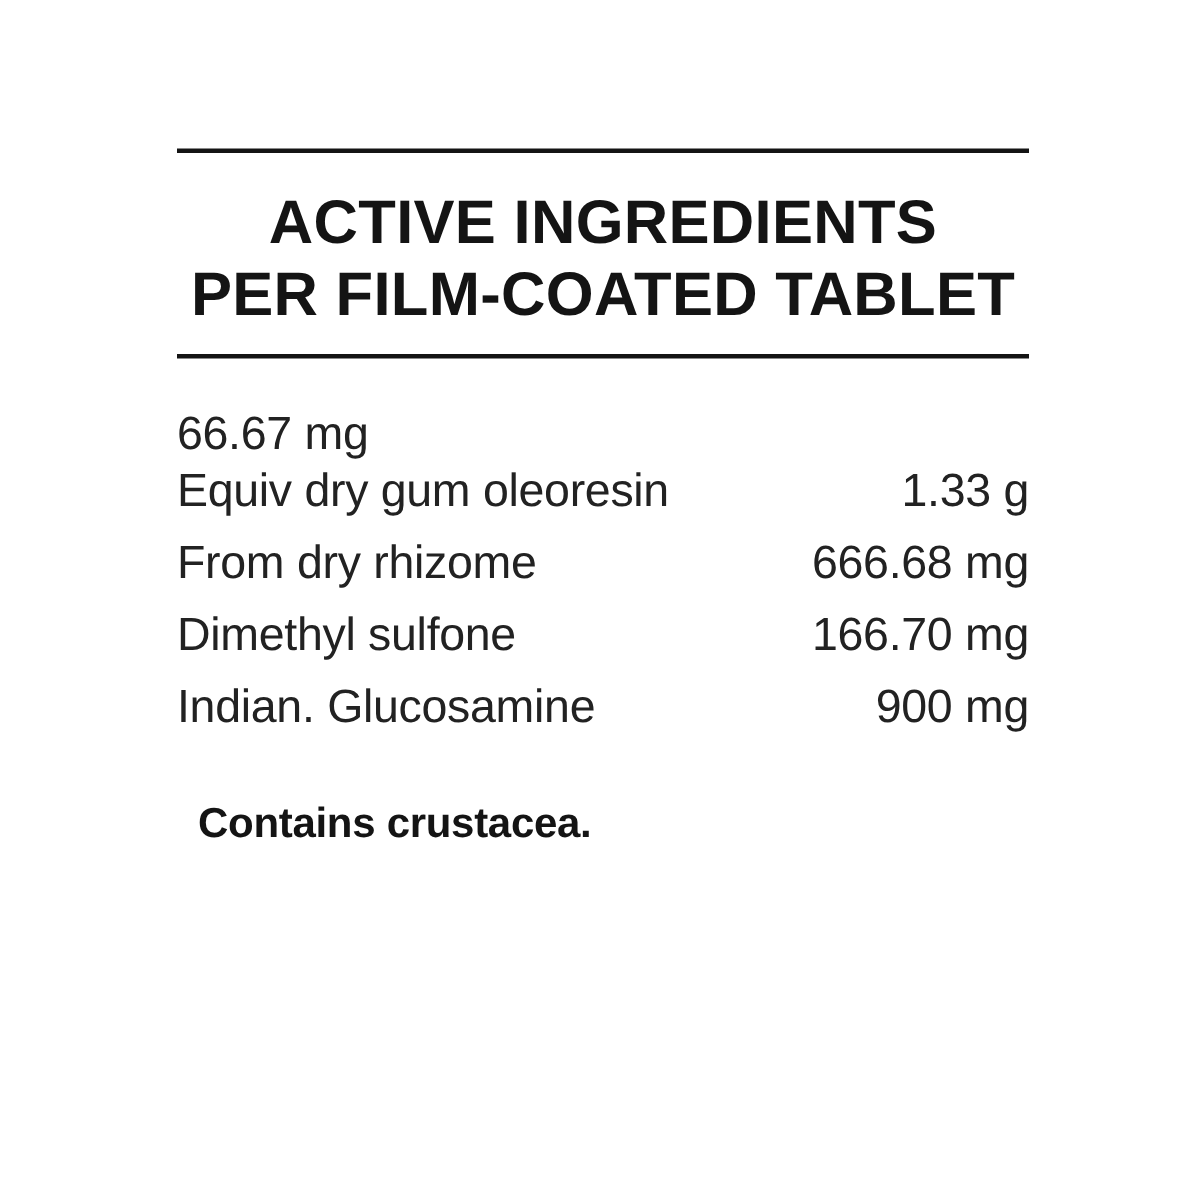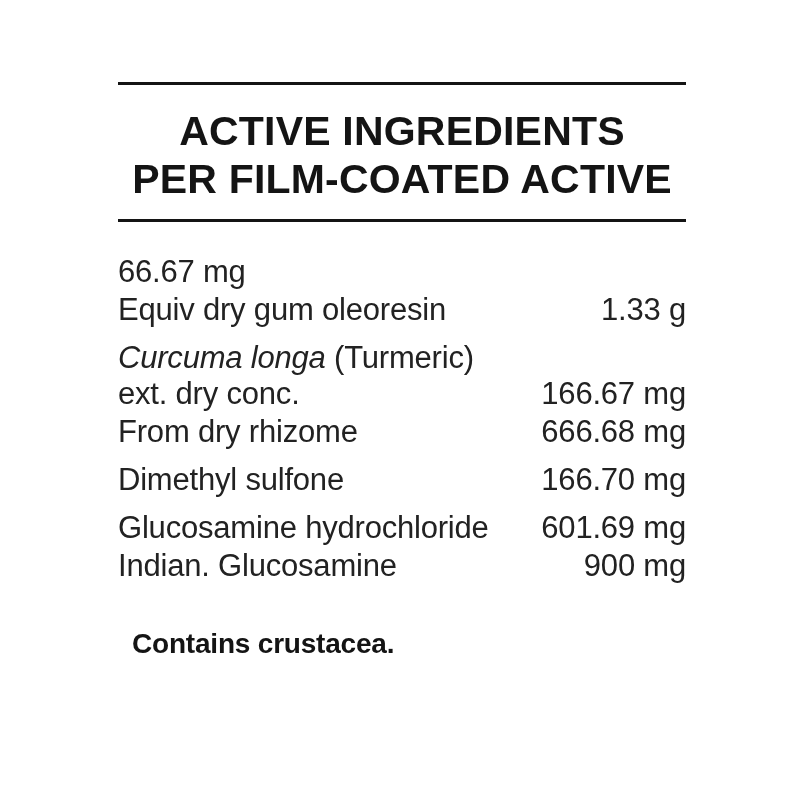--- a/index.html
+++ b/index.html
@@ -12,21 +12,21 @@
   html,body{margin:0;padding:0;}
   body{
     width:800px;height:800px;
     background:var(--bg);
     position:relative;
     font-family:"Liberation Sans", sans-serif;
     color:var(--text);
   }
   .label{
     position:absolute;
-    left:118px; top:82px;
+    left:118px; top:99px;
     width:568px;
   }
   .rule{
     height:3px;
     background:var(--rule);
   }
   .panel-title{
     margin:22px 0 0;
     text-align:center;
     font-size:41px;
@@ -73,63 +73,52 @@
 </style>
 </head>
 <body>
 
 <div class="label">
 
   <div class="rule"></div>
 
   <h1 class="panel-title">
     <span>ACTIVE INGREDIENTS</span><br>
-    <span>PER FILM-COATED ACTIVE</span>
+    <span>PER FILM-COATED TABLET</span>
   </h1>
 
   <div class="rule mid"></div>
 
   <div class="rows">
 
     <div class="block">
       <div class="row main">
         <div class="amount">66.67 mg</div>
       </div>
       <div class="row sub">
         <div class="name">Equiv dry gum oleoresin</div>
         <div class="amount">1.33 g</div>
       </div>
     </div>
 
     <div class="block">
-      <div class="row main">
-        <div class="name">
-          <span class="line"><em>Curcuma longa</em><span> (Turmeric)</span></span>
-          <span class="line">ext. dry conc.</span>
-        </div>
-        <div class="amount">166.67 mg</div>
-      </div>
       <div class="row sub">
         <div class="name">From dry rhizome</div>
         <div class="amount">666.68 mg</div>
       </div>
     </div>
 
     <div class="block">
       <div class="row main">
         <div class="name">Dimethyl sulfone</div>
         <div class="amount">166.70 mg</div>
       </div>
     </div>
 
     <div class="block">
-      <div class="row main">
-        <div class="name">Glucosamine hydrochloride</div>
-        <div class="amount">601.69 mg</div>
-      </div>
       <div class="row sub">
         <div class="name">Indian. Glucosamine</div>
         <div class="amount">900 mg</div>
       </div>
     </div>
 
   </div>
 
   <p class="allergen">Contains crustacea.</p>
 

